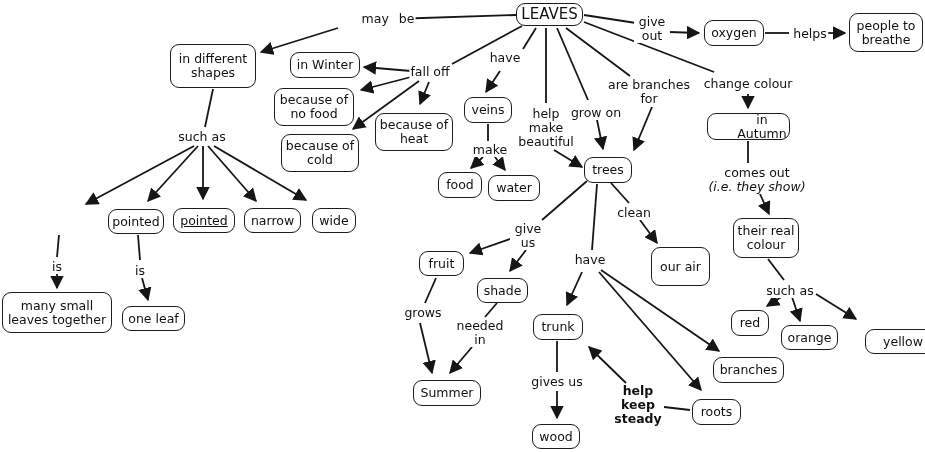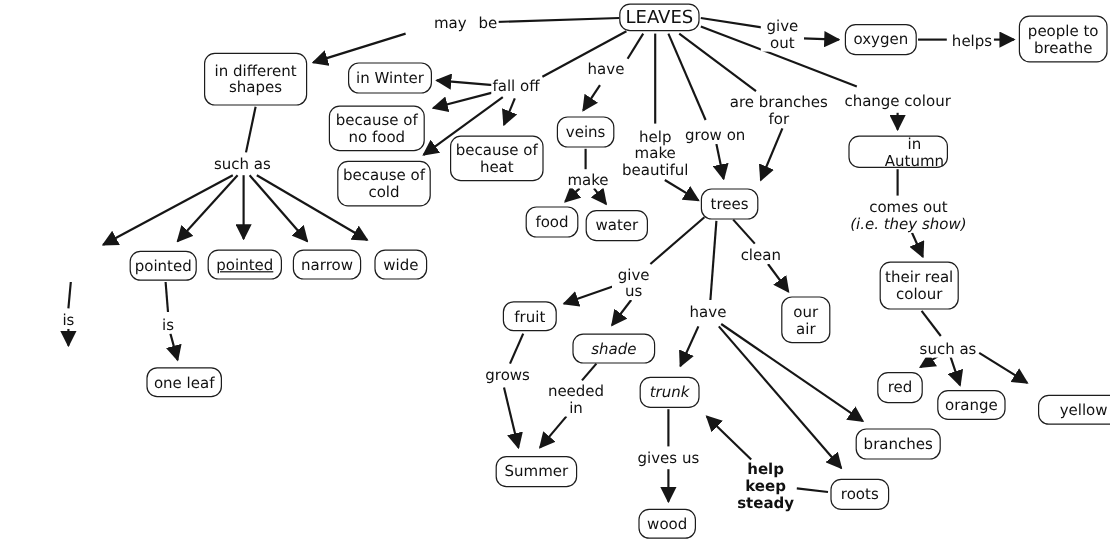--- a/index.html
+++ b/index.html
@@ -102,26 +102,27 @@
   <div class="node" style="left:584px;top:157px;width:48px;height:26px;">trees</div>
   <div class="node" style="left:707px;top:113px;width:83px;height:27px;padding-left:29px;">in Autumn</div>
   <div class="node" style="left:733px;top:218px;width:66px;height:40px;">their real colour</div>
   <div class="node" style="left:731px;top:310px;width:38px;height:26px;">red</div>
   <div class="node" style="left:781px;top:325px;width:57px;height:25px;">orange</div>
   <div class="node" style="left:865px;top:329px;width:76px;height:25px;">yellow</div>
   <div class="node" style="left:108px;top:209px;width:56px;height:25px;">pointed</div>
   <div class="node" style="left:173px;top:208px;width:62px;height:25px;text-decoration:underline;">pointed</div>
   <div class="node" style="left:244px;top:208px;width:57px;height:25px;">narrow</div>
   <div class="node" style="left:312px;top:208px;width:44px;height:25px;">wide</div>
+  <div class="node" style="left:2px;top:292px;width:110px;height:41px;">many small leaves together</div>
   <div class="node" style="left:122px;top:306px;width:63px;height:25px;">one leaf</div>
   <div class="node" style="left:419px;top:251px;width:45px;height:25px;">fruit</div>
-  <div class="node" style="left:477px;top:278px;width:69px;height:25px;font-style:italic;">shade</div>
+  <div class="node" style="left:477px;top:278px;width:51px;height:25px;">shade</div>
   <div class="node" style="left:413px;top:380px;width:68px;height:26px;">Summer</div>
-  <div class="node" style="left:651px;top:247px;width:41px;height:39px;">our air</div>
-  <div class="node" style="left:533px;top:314px;width:50px;height:26px;font-style:italic;">trunk</div>
+  <div class="node" style="left:651px;top:247px;width:59px;height:39px;">our air</div>
+  <div class="node" style="left:533px;top:314px;width:50px;height:26px;">trunk</div>
   <div class="node" style="left:532px;top:424px;width:48px;height:25px;">wood</div>
   <div class="node" style="left:713px;top:357px;width:71px;height:26px;">branches</div>
   <div class="node" style="left:692px;top:399px;width:49px;height:26px;">roots</div>
 
   <div class="lbl nowrap ws" style="left:364px;top:12px;">may be</div>
   <div class="lbl" style="left:652px;top:15px;width:34px;">give out</div>
   <div class="lbl nowrap" style="left:810px;top:27px;">helps</div>
   <div class="lbl nowrap" style="left:430px;top:65px;">fall off</div>
   <div class="lbl nowrap" style="left:505px;top:51px;">have</div>
   <div class="lbl" style="left:546px;top:107px;width:60px;">help make beautiful</div>

